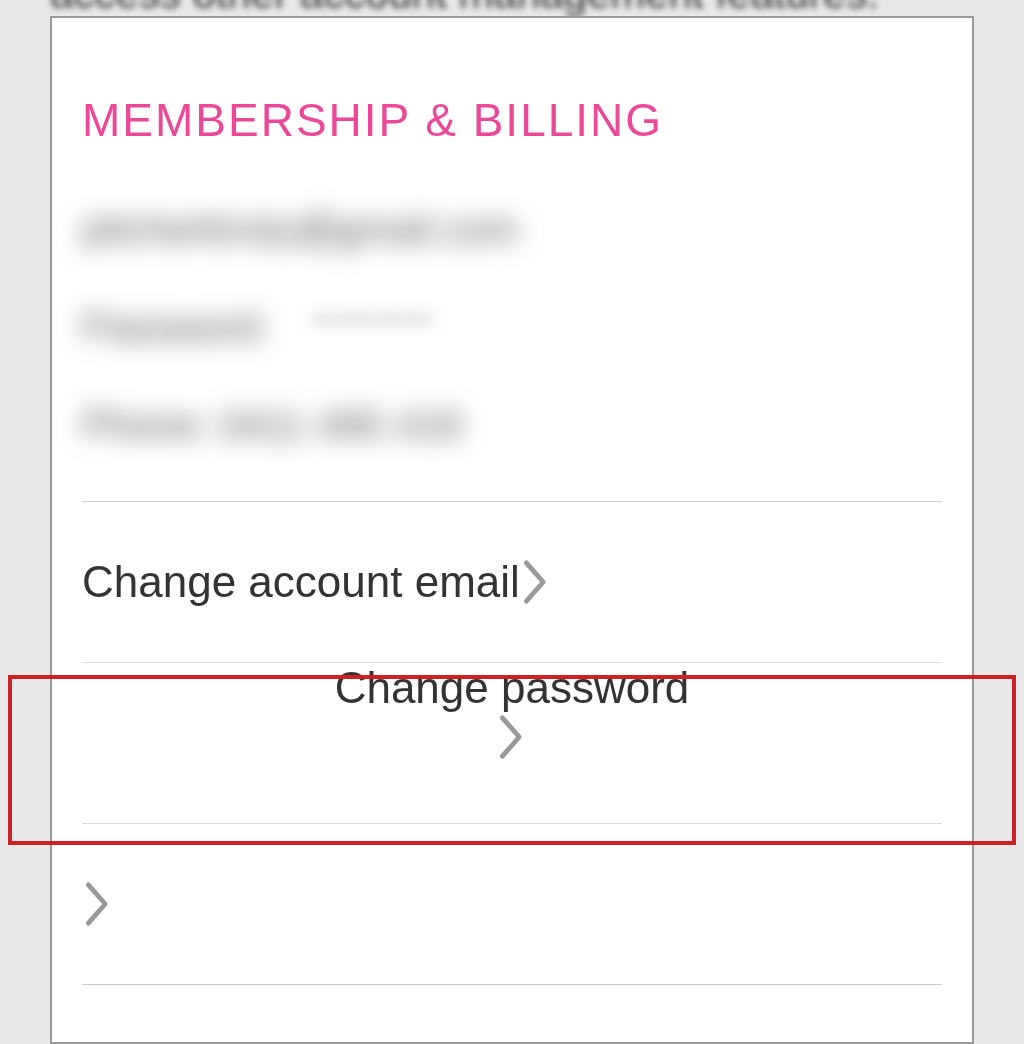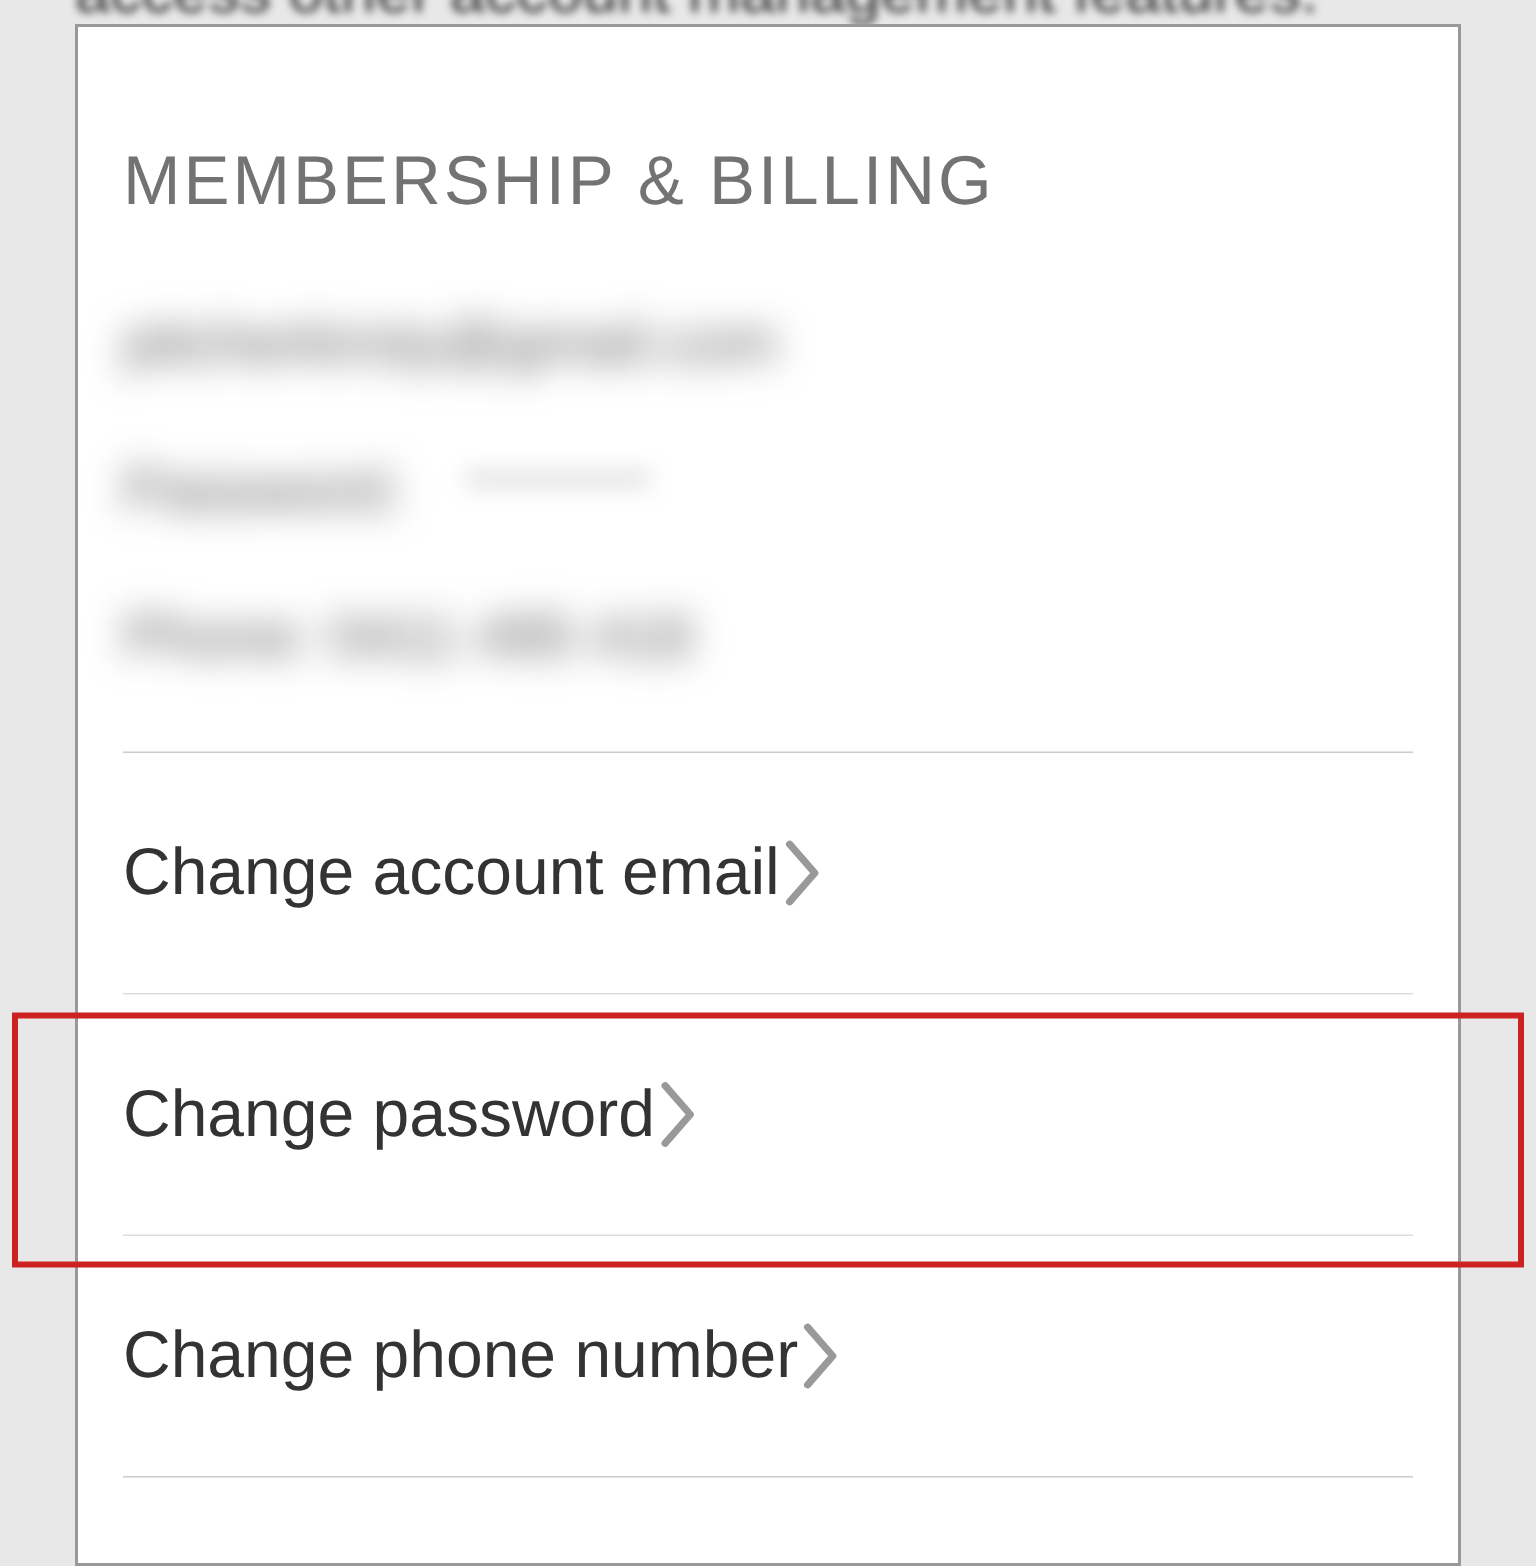--- a/index.html
+++ b/index.html
@@ -36,21 +36,21 @@
       bottom: 0;
       background: #ffffff;
       border: 2px solid #999;
     }
     
     .section-title {
       margin: 75px 0 0 30px;
       font-size: 46px;
       font-weight: 400;
       letter-spacing: 2px;
-      color: #737373;
+      color: #ec4899;
     }
     
     .blurred-info {
       margin: 60px 0 0 30px;
     }
     
     .blurred-line {
       height: 48px;
       margin-bottom: 50px;
       position: relative;
@@ -150,33 +150,32 @@
     <span class="link-label">Change account email</span>
     <span class="chevron">
       <svg viewBox="0 0 24 40" fill="none" stroke="#999" stroke-width="4" stroke-linecap="round" stroke-linejoin="round">
         <polyline points="4,4 18,20 4,36"></polyline>
       </svg>
     </span>
   </div>
 
   <div class="link-divider"></div>
 
-  <div class="link-row" style="position:relative;">
+  <div class="link-row" style="position:relative;flex-direction:column;">
     <span class="link-label">Change password</span>
     <span class="chevron">
       <svg viewBox="0 0 24 40" fill="none" stroke="#999" stroke-width="4" stroke-linecap="round" stroke-linejoin="round">
         <polyline points="4,4 18,20 4,36"></polyline>
       </svg>
     </span>
   </div>
 
   <div class="link-divider"></div>
 
   <div class="link-row">
-    <span class="link-label">Change phone number</span>
     <span class="chevron">
       <svg viewBox="0 0 24 40" fill="none" stroke="#999" stroke-width="4" stroke-linecap="round" stroke-linejoin="round">
         <polyline points="4,4 18,20 4,36"></polyline>
       </svg>
     </span>
   </div>
 
   <div class="divider"></div>
 
 </div>

